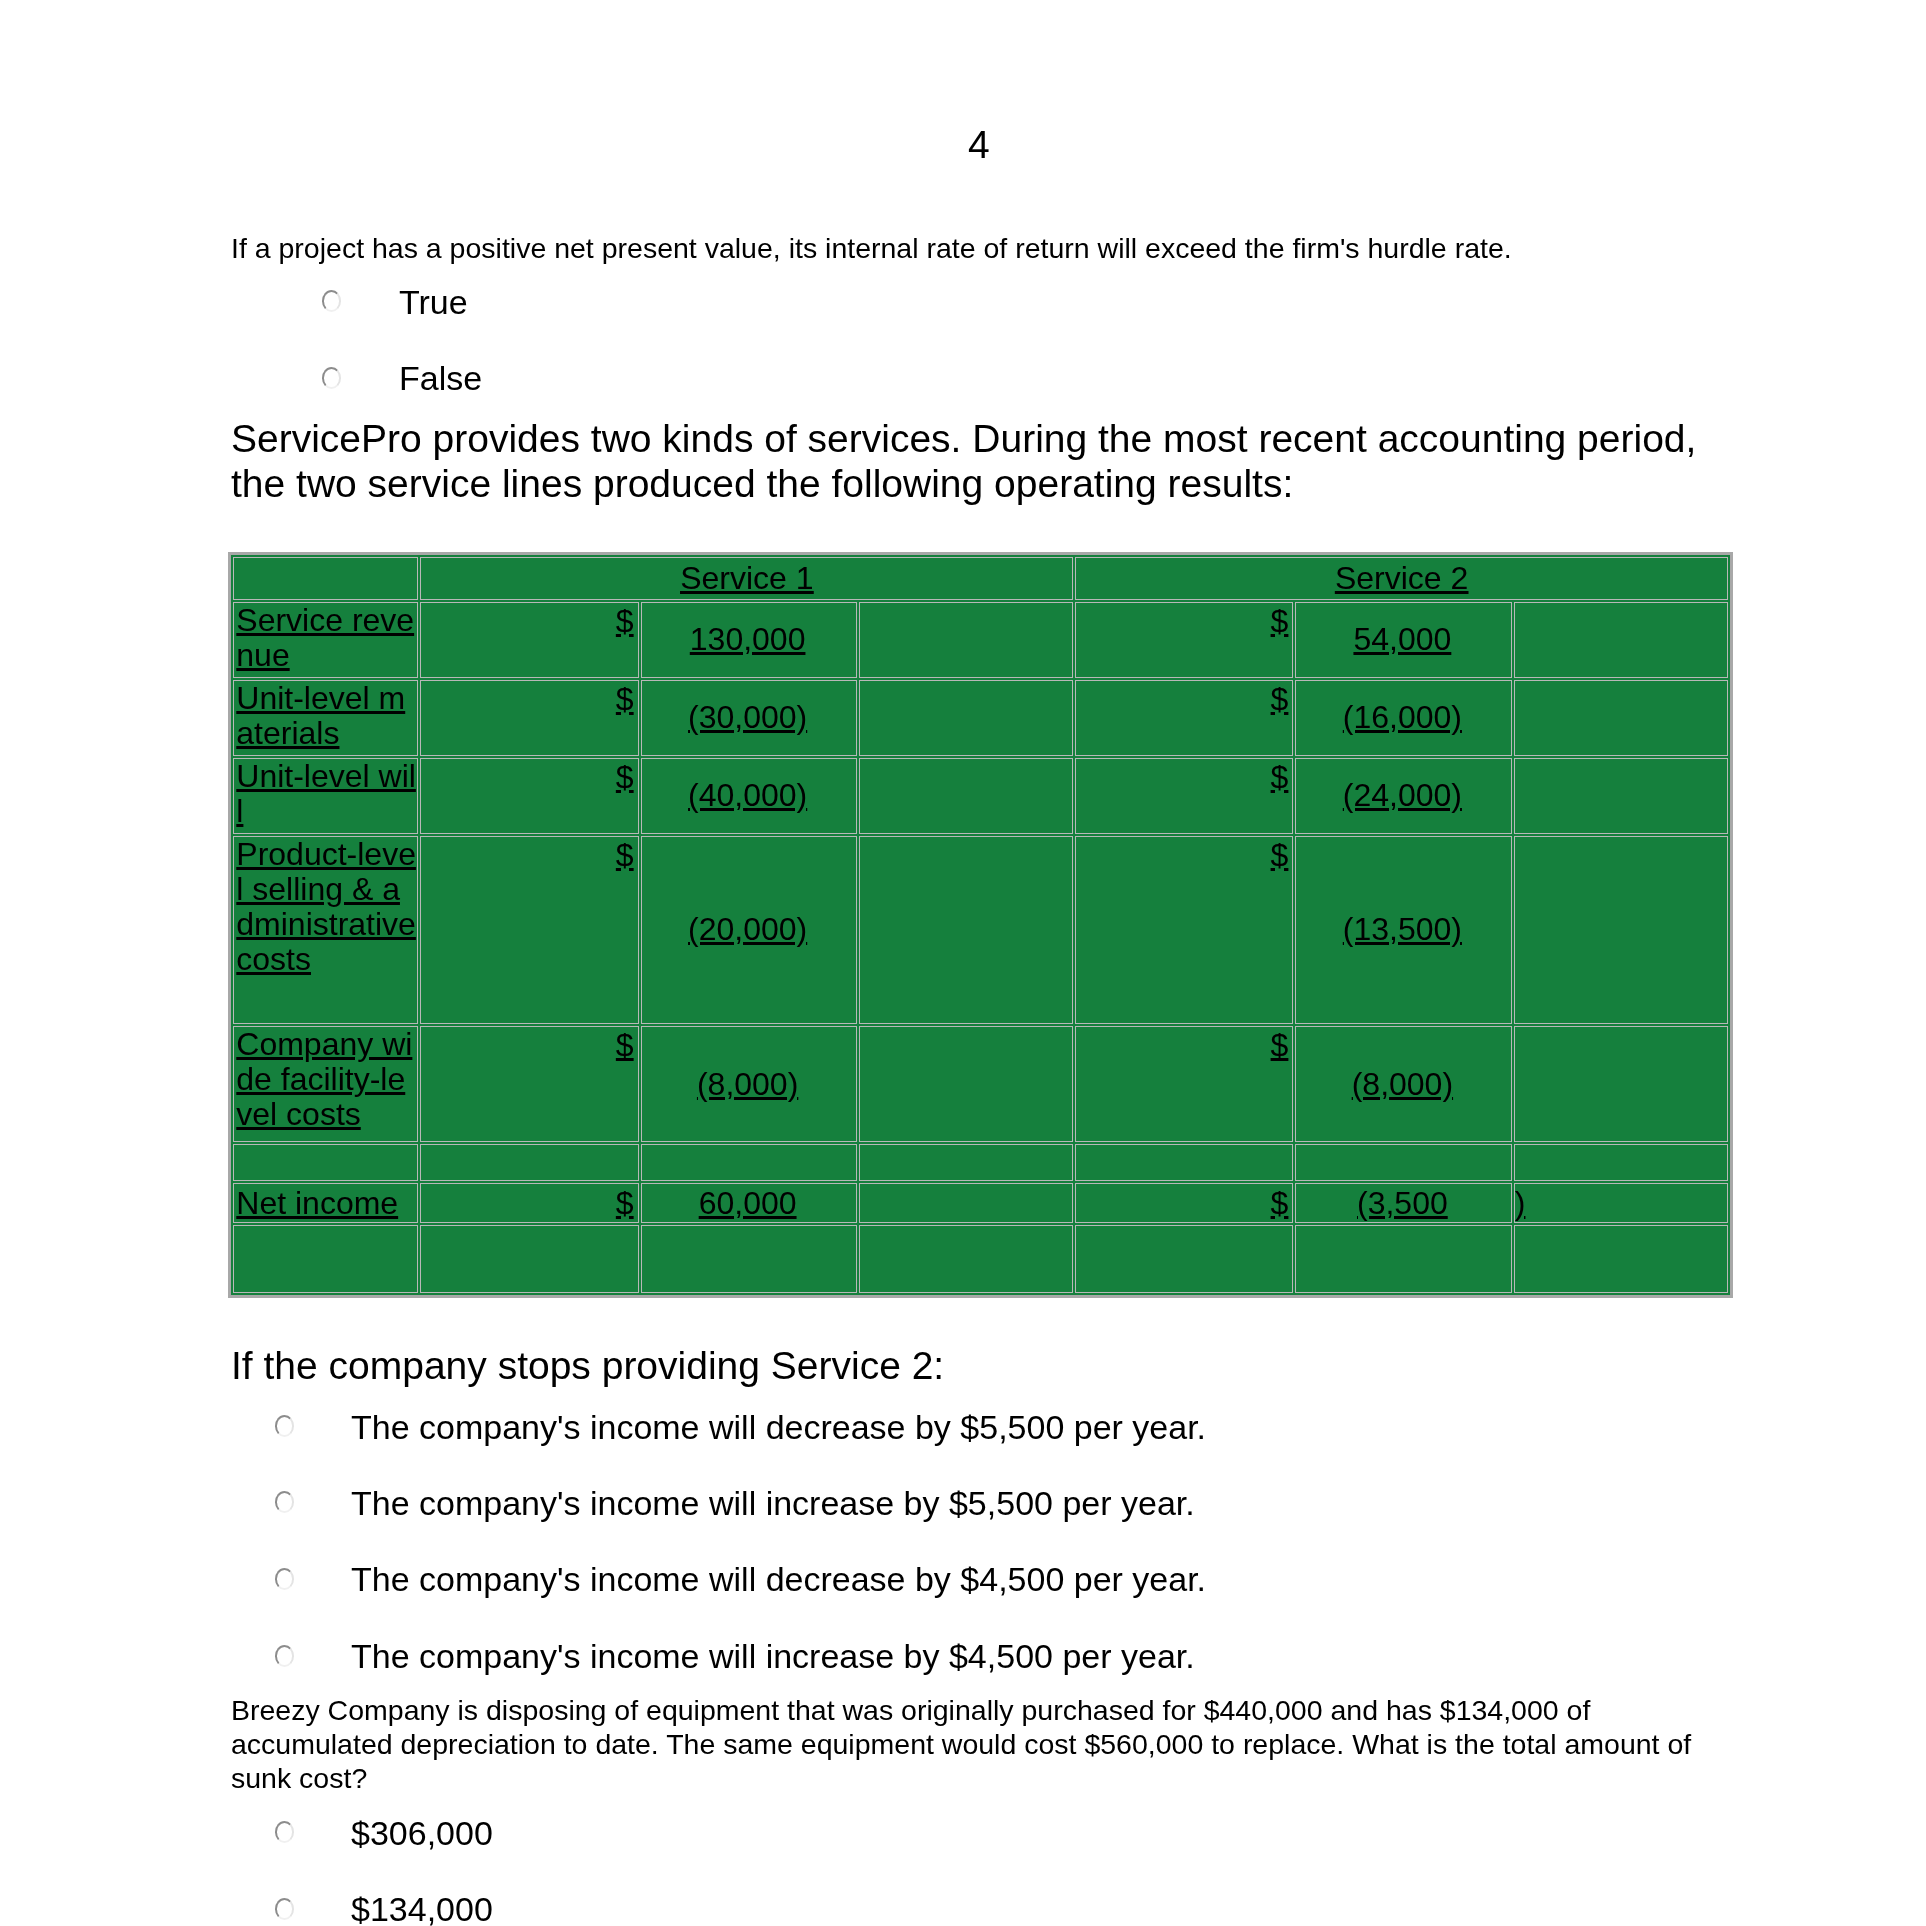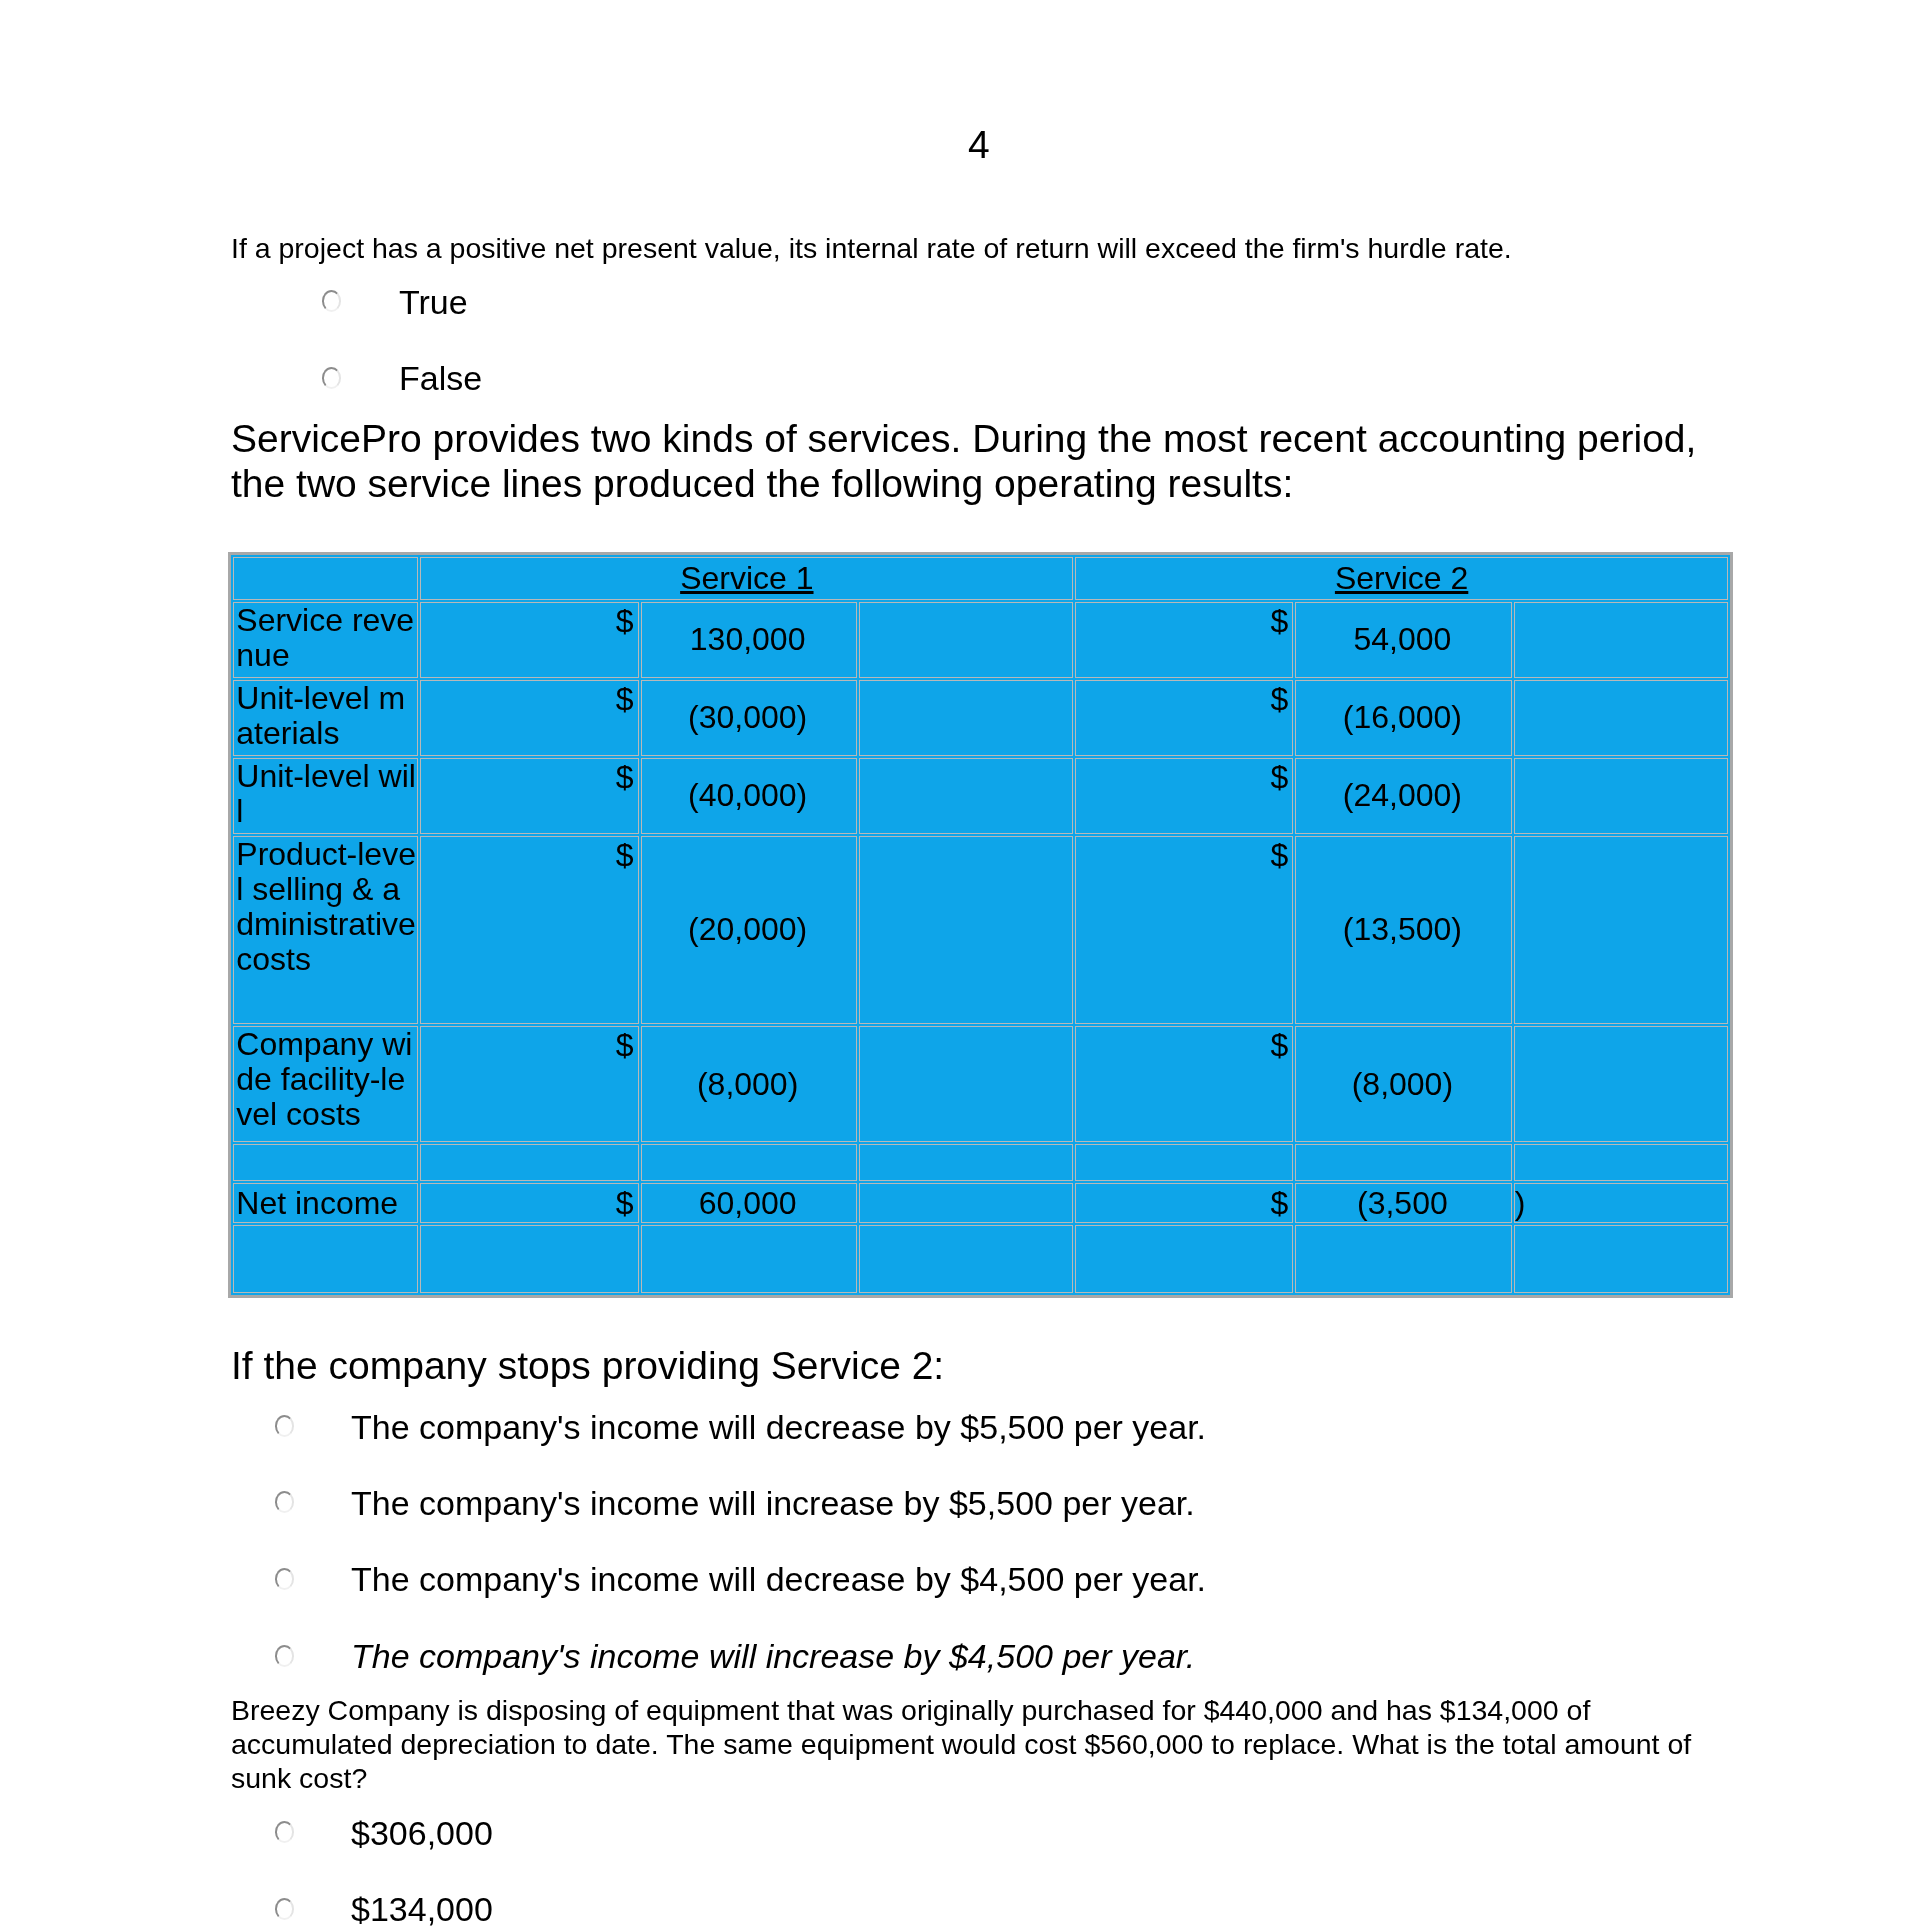--- a/index.html
+++ b/index.html
@@ -8,23 +8,23 @@
   .abs { position:absolute; white-space:nowrap; }
   .pagenum { font-size:39px; left:968px; top:123px; }
   .qtext { font-size:28.5px; line-height:34px; }
   .qbig { font-size:39px; line-height:45px; }
   .radio { position:absolute; width:19px; height:21.6px; border-radius:50%;
            border:2.3px solid #8c8c8c; border-right-color:#e4e4e4; border-bottom-color:#f0f0f0;
            background:#fff; box-sizing:border-box; cursor:pointer; }
   .optlabel { font-size:34px; }
   
   table.results { position:absolute; left:228px; top:552px; width:1505px; height:746px;
-                  border-collapse:separate; border-spacing:2.3px; background:#0ea5e9;
+                  border-collapse:separate; border-spacing:2.3px; background:#15803d;
                   border:3.1px solid #a8a8a8; box-sizing:border-box;
-                  font-size:32px; }
+                  font-size:32px;text-decoration:underline; }
   table.results td { border:1.9px solid #b8b8b8; padding:0; vertical-align:middle; }
   table.results td.label { vertical-align:top; font-size:32px; line-height:35px; padding-left:2.3px; width:181px; white-space:normal; word-break:break-all; }
   table.results td.dollar { vertical-align:top; text-align:right; padding-right:3.9px; width:212px; }
   table.results td.val { text-align:center; padding-right:2.3px; width:212px; }
   table.results td.blank { width:212px; }
   table.results th { font-weight:normal; text-decoration:underline; font-size:32px; border:1.9px solid #b8b8b8; }
 </style>
 </head>
 <body>
 
@@ -122,21 +122,21 @@
   </table>
 
 <div class="abs qbig" style="left:231px;top:1343px;">If the company stops providing Service 2:</div>
 <div class="radio" style="left:275px;top:1415px;"></div>
 <div class="abs optlabel" style="left:351px;top:1408px;">The company's income will decrease by $5,500 per year.</div>
 <div class="radio" style="left:275px;top:1491px;"></div>
 <div class="abs optlabel" style="left:351px;top:1484px;">The company's income will increase by $5,500 per year.</div>
 <div class="radio" style="left:275px;top:1568px;"></div>
 <div class="abs optlabel" style="left:351px;top:1560px;">The company's income will decrease by $4,500 per year.</div>
 <div class="radio" style="left:275px;top:1645px;"></div>
-<div class="abs optlabel" style="left:351px;top:1637px;font-style:italic;">The company's income will increase by $4,500 per year.</div>
+<div class="abs optlabel" style="left:351px;top:1637px;">The company's income will increase by $4,500 per year.</div>
 
 <div class="abs qtext" style="left:231px;top:1693px;">Breezy Company is disposing of equipment that was originally purchased for $440,000 and has $134,000 of</div>
 <div class="abs qtext" style="left:231px;top:1727px;">accumulated depreciation to date. The same equipment would cost $560,000 to replace. What is the total amount of</div>
 <div class="abs qtext" style="left:231px;top:1761px;">sunk cost?</div>
 <div class="radio" style="left:275px;top:1821px;"></div>
 <div class="abs optlabel" style="left:351px;top:1814px;">$306,000</div>
 <div class="radio" style="left:275px;top:1898px;"></div>
 <div class="abs optlabel" style="left:351px;top:1890px;">$134,000</div>
 
 

